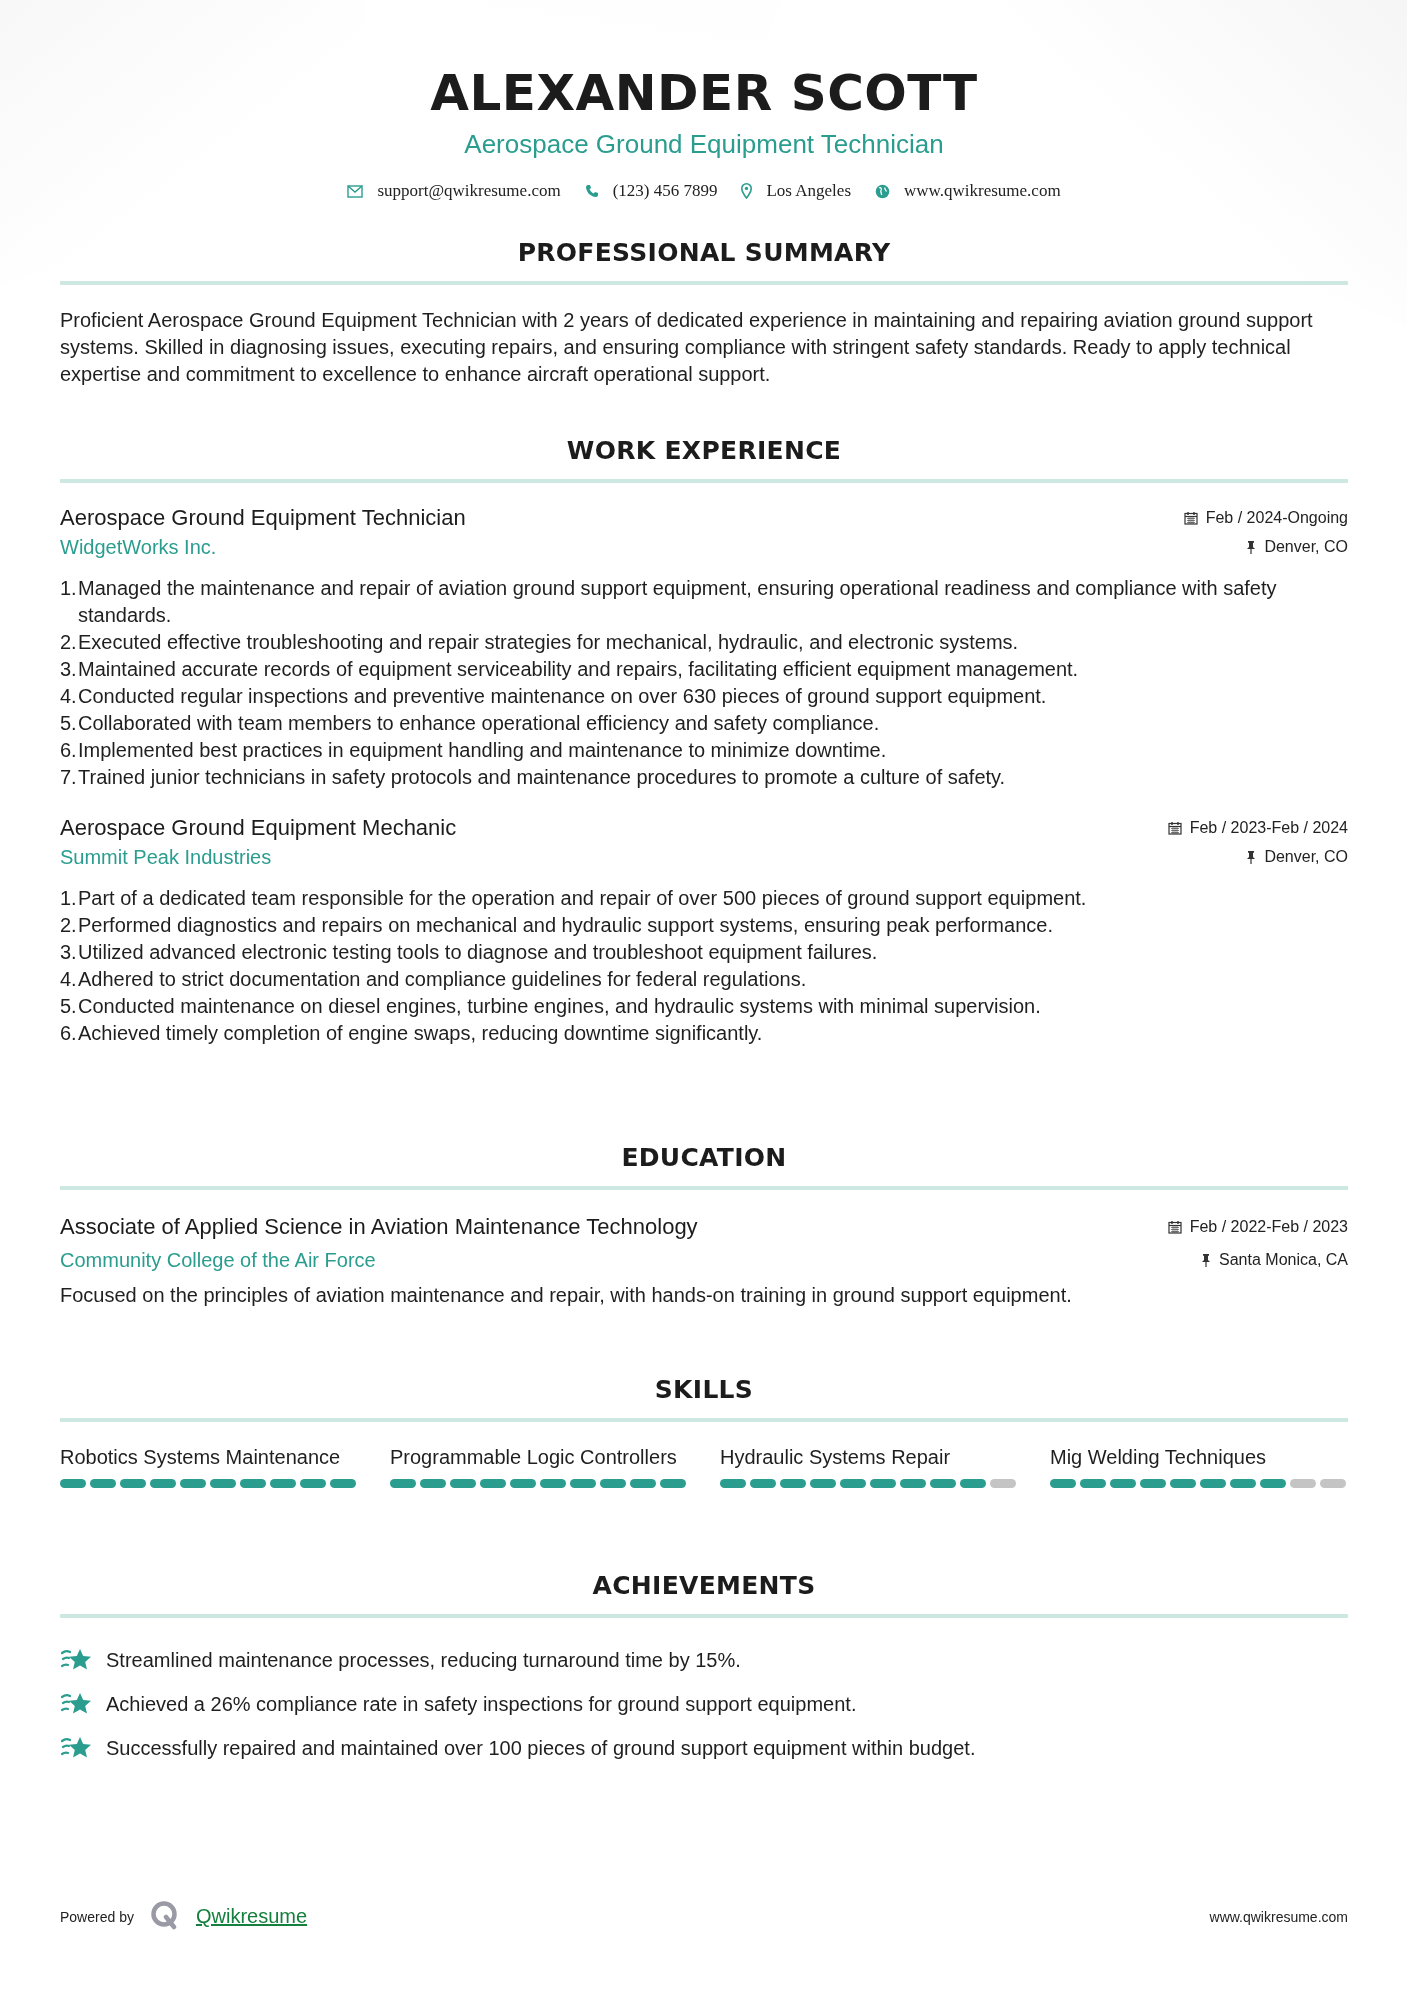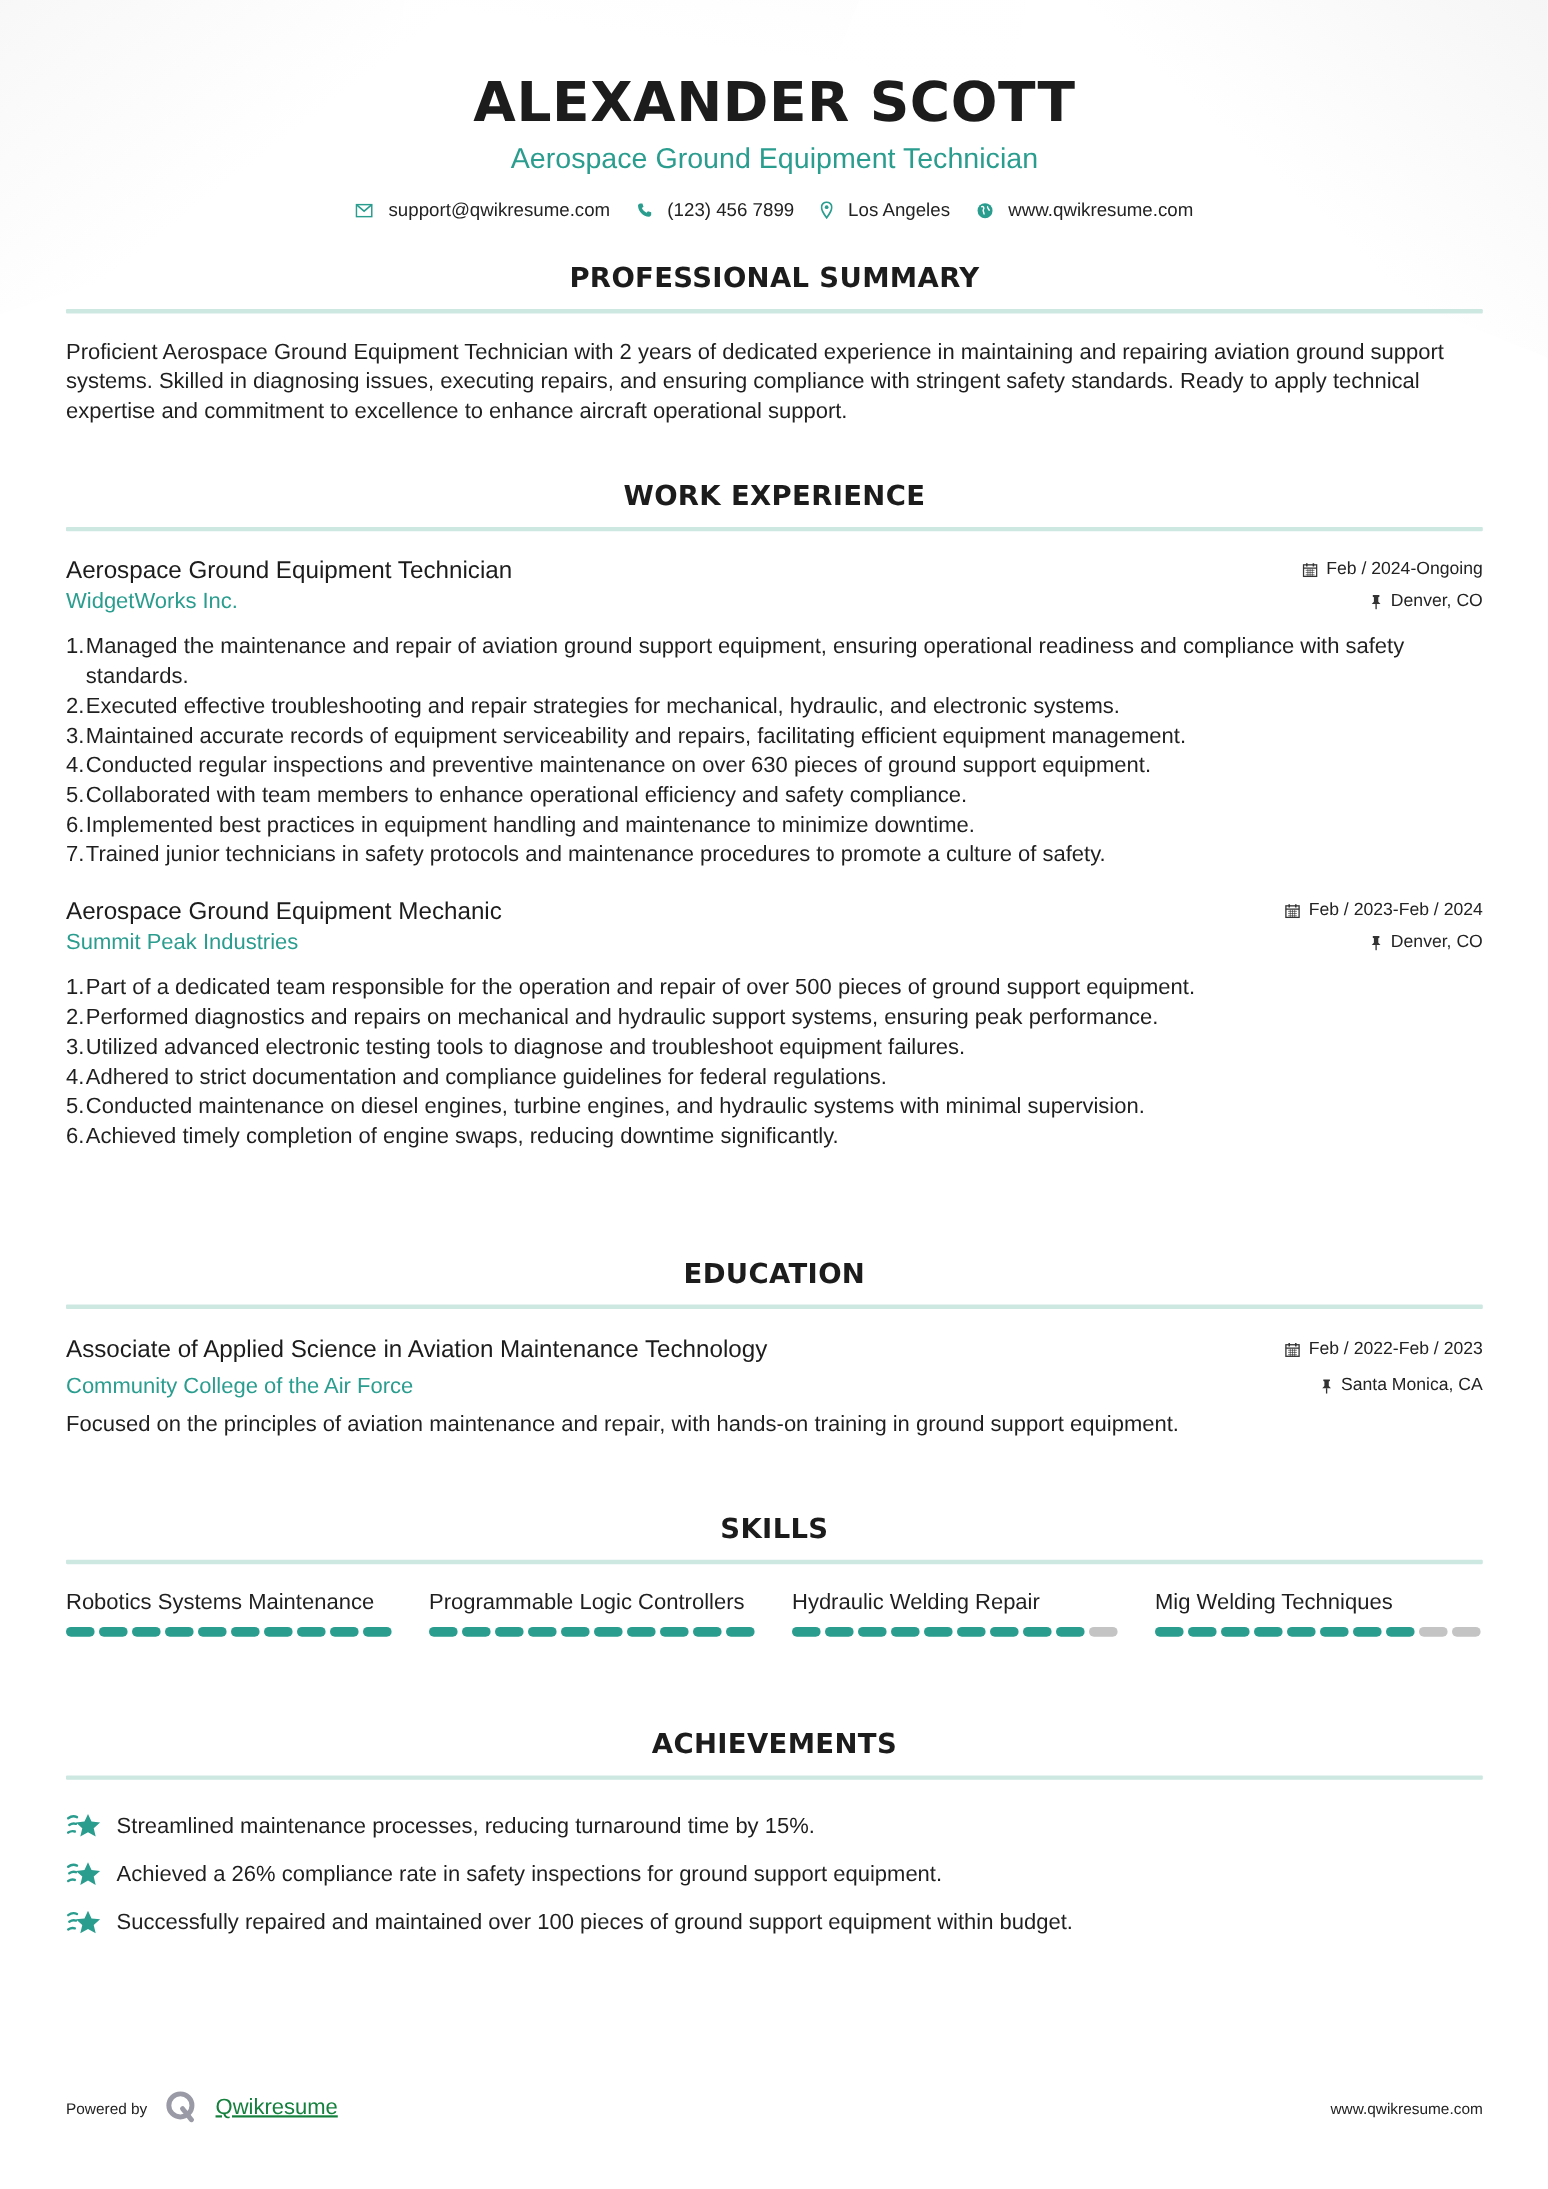--- a/index.html
+++ b/index.html
@@ -9,21 +9,21 @@
   .bg-shape { position: absolute; pointer-events: none; }
   .bg1 { left: -120px; top: -220px; width: 700px; height: 420px; background: linear-gradient(160deg, #f1f1f1 0%, #ffffff 70%); transform: rotate(-18deg); opacity: .9; }
   .bg2 { right: -160px; top: -200px; width: 760px; height: 420px; background: linear-gradient(200deg, #eeeeee 0%, #ffffff 70%); transform: rotate(22deg); opacity: .9; }
   .bg3 { left: 380px; top: -260px; width: 560px; height: 380px; background: linear-gradient(180deg, #f5f5f5 0%, #ffffff 80%); transform: rotate(8deg); opacity: .8; }
 
   .page { position: absolute; left: 60px; top: 0; width: 1288px; }
 
   .header { position: relative; text-align: center; padding-top: 63px; }
   .name { font-family: "DejaVu Sans", sans-serif; font-weight: bold; font-size: 50px; letter-spacing: 0.5px; color: #1c1c1c; line-height: 60px; }
   .title { font-size: 26px; color: #2a9d8f; line-height: 34px; margin-top: 4px; }
-  .contacts { display: flex; justify-content: center; align-items: center; gap: 0; margin-top: 16px; font-size: 17px; color: #222; height: 28px; }
+  .contacts { display: flex; justify-content: center; align-items: center; gap: 0; margin-top: 16px; font-size: 17px; color: #222; height: 28px; font-family: Liberation Serif, serif; }
   .contact { display: flex; align-items: center; margin: 0 12px; }
   .contact .ic { color: #2a9d8f; margin-right: 14px; display: inline-flex; align-items: center; }
 
   .section-head { text-align: center; font-family: "DejaVu Sans", sans-serif; font-weight: bold; font-size: 25px; color: #1c1c1c; letter-spacing: 0.3px; }
   .rule { height: 4px; background: #cde7e1; margin-top: 14px; border-radius: 1px; }
 
   .sec-summary { position: absolute; top: 238px; left: 0; width: 100%; }
   .summary-text { margin-top: 22px; font-size: 20px; line-height: 27px; color: #1f1f1f; }
 
   .sec-work { position: absolute; top: 436px; left: 0; width: 100%; }
@@ -297,21 +297,21 @@
             <span class="seg"></span>
             <span class="seg"></span>
             <span class="seg"></span>
             <span class="seg"></span>
             <span class="seg"></span>
             <span class="seg"></span>
             <span class="seg"></span>
           </div>
       </div>
       <div>
-        <div class="skill-name">Hydraulic Welding Repair</div>
+        <div class="skill-name">Hydraulic Systems Repair</div>
         <div class="skill-bar">
             <span class="seg"></span>
             <span class="seg"></span>
             <span class="seg"></span>
             <span class="seg"></span>
             <span class="seg"></span>
             <span class="seg"></span>
             <span class="seg"></span>
             <span class="seg"></span>
             <span class="seg"></span>

